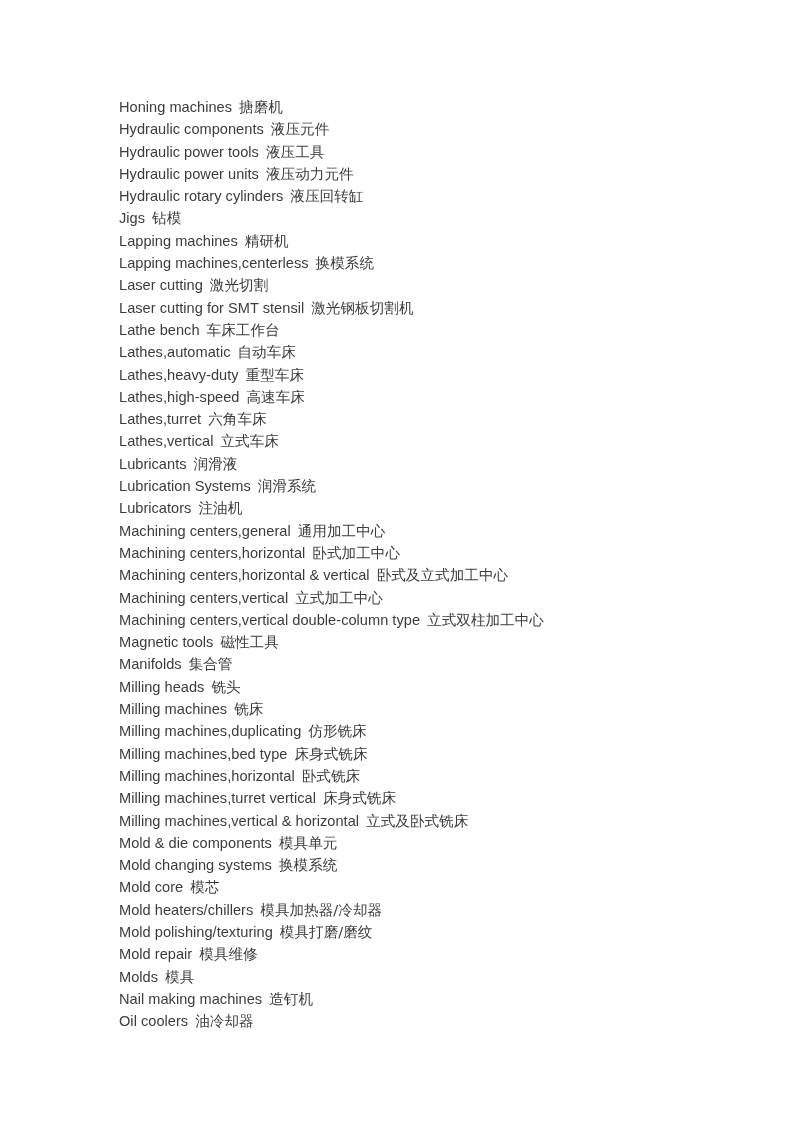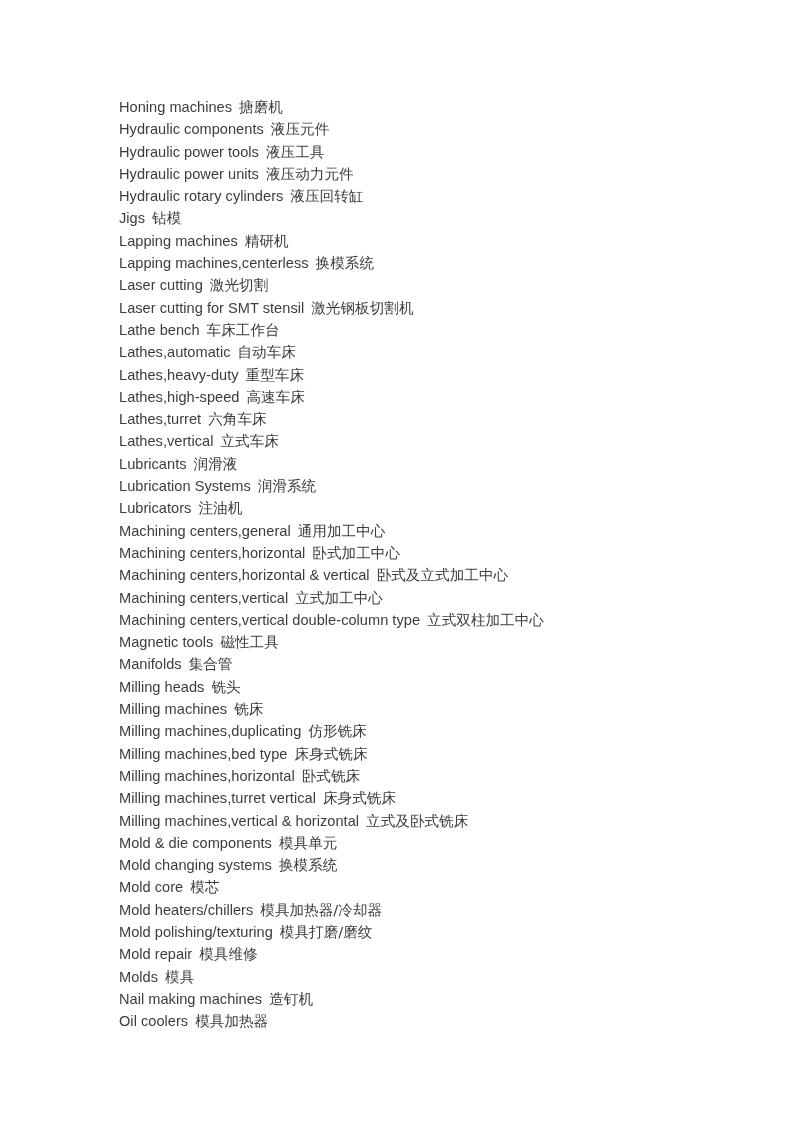--- a/index.html
+++ b/index.html
@@ -94,16 +94,16 @@
         <li class="glossary-entry"><span class="term-en">Milling machines,turret vertical</span><span class="term-sep"></span><span class="term-zh">床身式铣床</span></li>
         <li class="glossary-entry"><span class="term-en">Milling machines,vertical &amp; horizontal</span><span class="term-sep"></span><span class="term-zh">立式及卧式铣床</span></li>
         <li class="glossary-entry"><span class="term-en">Mold &amp; die components</span><span class="term-sep"></span><span class="term-zh">模具单元</span></li>
         <li class="glossary-entry"><span class="term-en">Mold changing systems</span><span class="term-sep"></span><span class="term-zh">换模系统</span></li>
         <li class="glossary-entry"><span class="term-en">Mold core</span><span class="term-sep"></span><span class="term-zh">模芯</span></li>
         <li class="glossary-entry"><span class="term-en">Mold heaters/chillers</span><span class="term-sep"></span><span class="term-zh">模具加热器/冷却器</span></li>
         <li class="glossary-entry"><span class="term-en">Mold polishing/texturing</span><span class="term-sep"></span><span class="term-zh">模具打磨/磨纹</span></li>
         <li class="glossary-entry"><span class="term-en">Mold repair</span><span class="term-sep"></span><span class="term-zh">模具维修</span></li>
         <li class="glossary-entry"><span class="term-en">Molds</span><span class="term-sep"></span><span class="term-zh">模具</span></li>
         <li class="glossary-entry"><span class="term-en">Nail making machines</span><span class="term-sep"></span><span class="term-zh">造钉机</span></li>
-        <li class="glossary-entry"><span class="term-en">Oil coolers</span><span class="term-sep"></span><span class="term-zh">模具加热器</span></li>
+        <li class="glossary-entry"><span class="term-en">Oil coolers</span><span class="term-sep"></span><span class="term-zh">油冷却器</span></li>
       </ul>
   </div>
 </div>
 
 </body></html>

